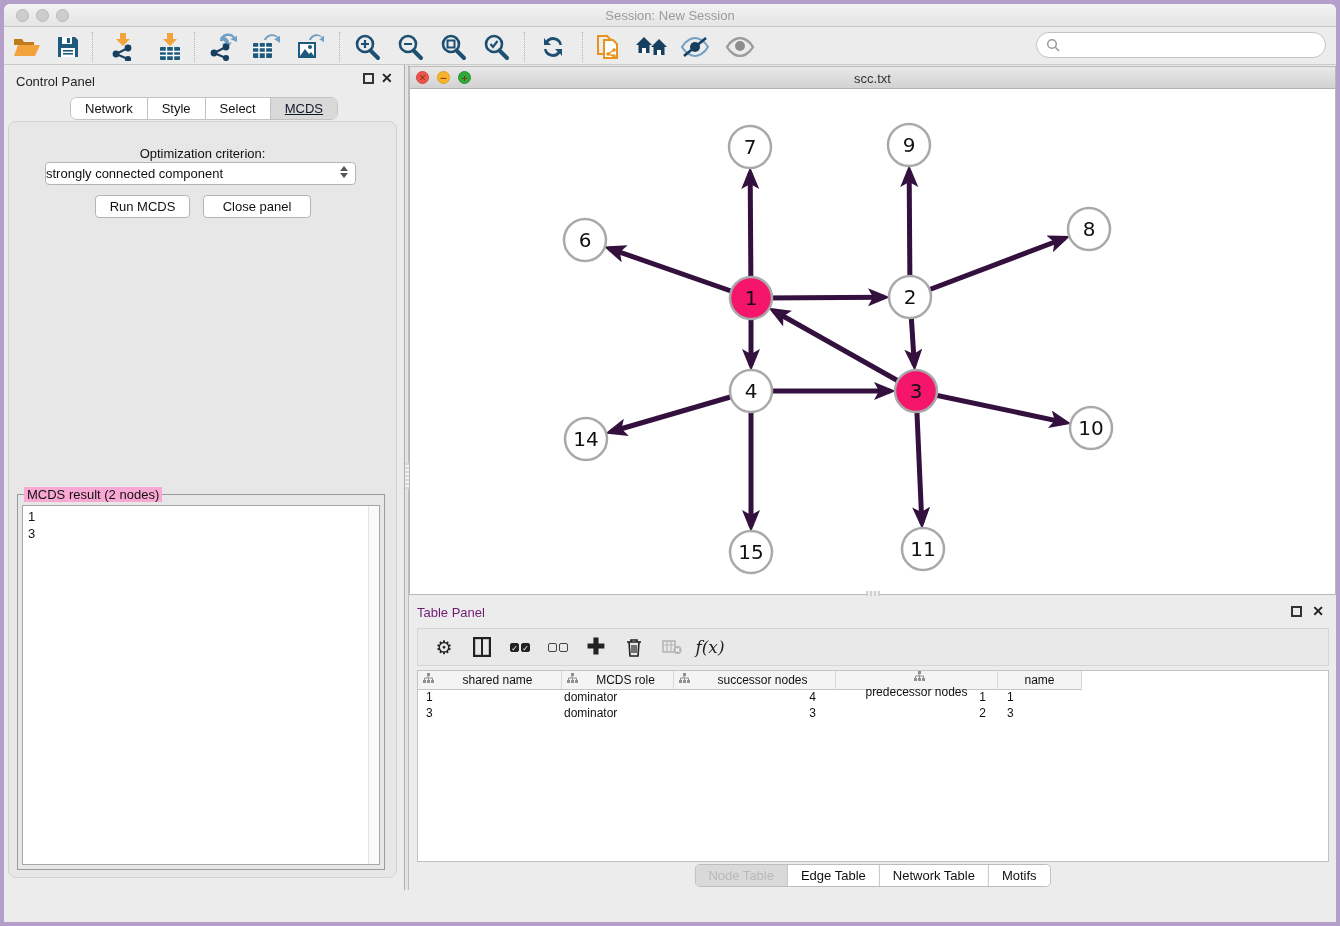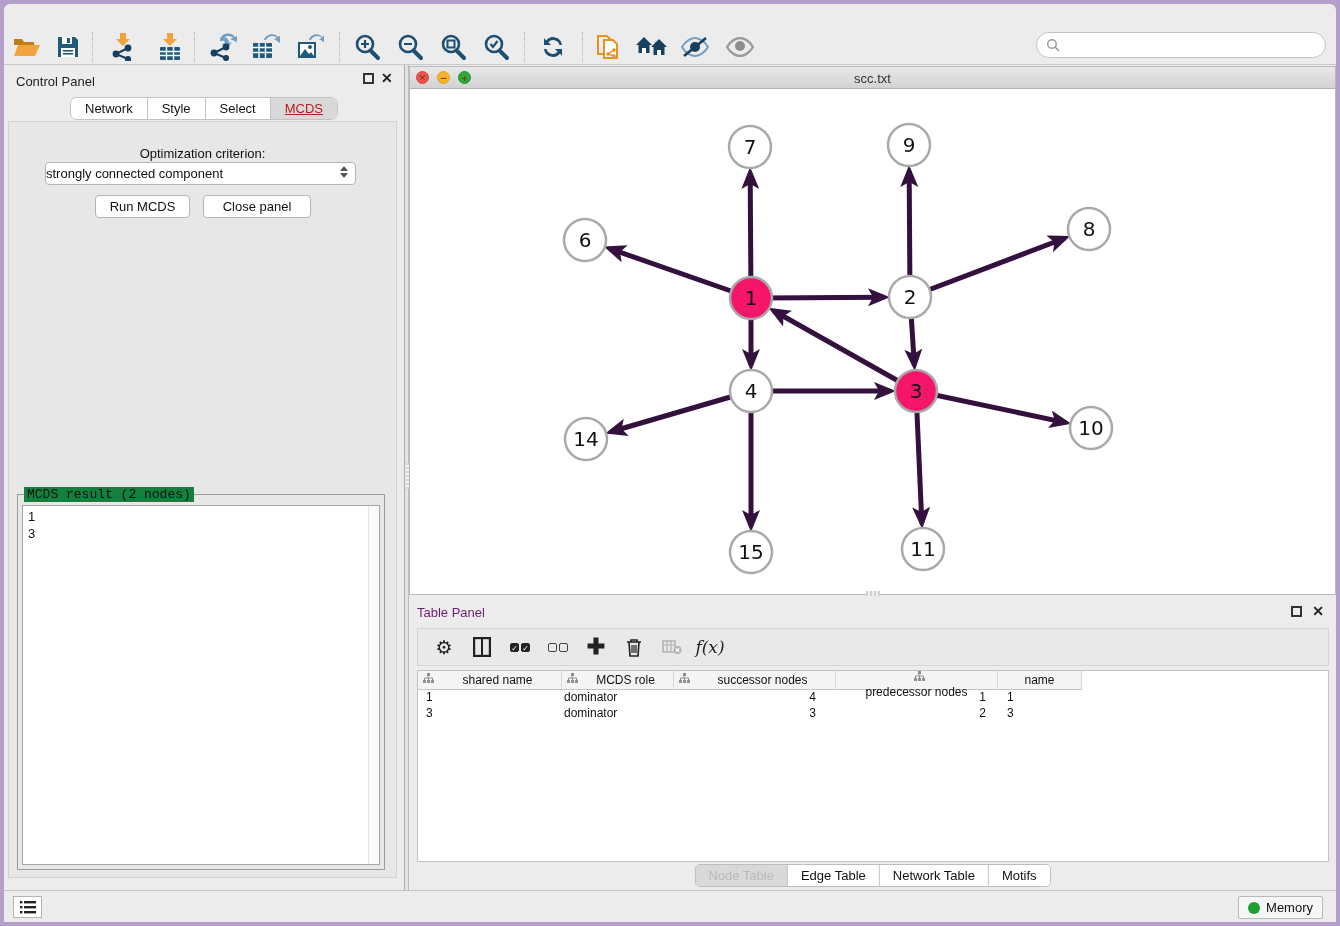--- a/index.html
+++ b/index.html
@@ -24,31 +24,31 @@
 
   
   .cpanel { position:absolute; left:0; top:61px; width:400px; height:825px; background:#ececec; }
   .cpanel-head { position:absolute; left:0; top:0; width:100%; height:30px; }
   .cpanel-title { position:absolute; left:12px; top:9px; font-size:13px; color:#222; }
   .wm-float { position:absolute; top:8px; width:11px; height:11px; border:2px solid #333; background:transparent; cursor:pointer; }
   .wm-close { position:absolute; top:6px; font-size:14px; font-weight:bold; color:#222; cursor:pointer; line-height:14px; }
   .seg { position:absolute; top:32px; left:50%; transform:translateX(-50%); display:flex; border:1px solid #c2c2c2; border-radius:7px; overflow:hidden; background:#fff; }
   .seg .tab { padding:3px 14px; font-size:13px; color:#111; border-right:1px solid #c2c2c2; background:#fff; cursor:pointer; white-space:nowrap; }
   .seg .tab:last-child { border-right:none; }
-  .seg .tab.active { background:#d9d9d9; color:#b91c1c;text-decoration:underline; }
-  .cpanel-body { position:absolute; left:4px; right:7px; top:56px; bottom:12px; background:#e7e7e7; border:1px solid #d2d2d2; border-radius:0; }
+  .seg .tab.active { background:#d9d9d9; color:#0f172a;text-decoration:underline; }
+  .cpanel-body { position:absolute; left:4px; right:7px; top:56px; bottom:12px; background:#e7e7e7; border:1px solid #d2d2d2; border-radius:8px; }
   .opt-label { position:absolute; top:24px; width:100%; text-align:center; font-size:13px; color:#111; }
   .dropdown { position:absolute; left:36px; right:40px; top:40px; height:23px; background:#fff; border:1px solid #b5b5b5; border-radius:4px; font-size:13px; color:#111; display:flex; align-items:center; padding-left:0; cursor:pointer; }
   .dd-stepper { position:absolute; right:6px; top:3px; width:11px; display:flex; flex-direction:column; align-items:center; gap:2px; }
   .dd-stepper i { width:0; height:0; border-left:4px solid transparent; border-right:4px solid transparent; }
   .dd-stepper .up { border-bottom:5px solid #555; }
   .dd-stepper .dn { border-top:5px solid #555; }
   .btn { position:absolute; top:73px; height:23px; background:#fff; border:1px solid #b5b5b5; border-radius:4px; font-size:13px; color:#111; display:flex; align-items:center; justify-content:center; cursor:pointer; font-family:"Liberation Sans",sans-serif; }
   .groupbox { position:absolute; left:8px; right:11px; top:372px; bottom:7px; border:1px solid #9b9b9b; }
-  .groupbox legend, .gb-legend { position:absolute; left:6px; top:-8px; background:#15803d; padding:0 3px; font-size:13px; color:#111;font-family:Liberation Mono, monospace; }
+  .groupbox legend, .gb-legend { position:absolute; left:6px; top:-8px; background:#f9a8d4; padding:0 3px; font-size:13px; color:#111; }
   .gb-inner { position:absolute; left:4px; right:4px; top:10px; bottom:4px; background:#fff; border:1px solid #a6a6a6; font-size:13px; color:#111; }
   .gb-text { position:absolute; left:5px; top:2px; white-space:pre-line; line-height:17px; }
   .gb-scroll { position:absolute; right:0; top:0; bottom:0; width:11px; background:#fafafa; border-left:1px solid #e3e3e3; }
 
   
   .netwin { position:absolute; left:405px; top:62px; width:927px; height:529px; background:#fff; border:1px solid #b9b9b9; }
   .netwin-title { position:absolute; left:0; top:0; width:100%; height:22px; background:linear-gradient(#e8e8e8,#d2d2d2); border-bottom:1px solid #b3b3b3; }
   .netwin-title .t { position:absolute; width:100%; text-align:center; top:4px; font-size:13px; color:#333; }
   .tfl { position:absolute; top:4px; width:13px; height:13px; border-radius:50%; font:bold 9px/13px "DejaVu Sans",sans-serif; text-align:center; color:#7a3c10; cursor:pointer; }
   .canvas { position:absolute; left:0; top:22px; width:925px; height:505px; background:#fff; }
@@ -88,20 +88,26 @@
   .statusbar { position:absolute; left:0; bottom:0; width:100%; height:32px; background:#ececec; border-top:1px solid #c4c4c4; }
   .listbtn { position:absolute; left:9px; top:5px; width:29px; height:22px; background:#fff; border:1px solid #b5b5b5; display:flex; align-items:center; justify-content:center; cursor:pointer; }
   .membtn { position:absolute; right:13px; top:5px; height:23px; background:#f6f6f6; border:1px solid #b9b9b9; border-radius:2px; display:flex; align-items:center; gap:6px; padding:0 9px; font-size:13px; color:#111; cursor:pointer; }
   .memdot { width:12px; height:12px; border-radius:50%; background:#1e9e33; }
 </style>
 </head>
 <body>
 
 <div class="app">
 
+  <div class="titlebar">
+    <span class="tl-dot" style="left:12px"></span>
+    <span class="tl-dot" style="left:32px"></span>
+    <span class="tl-dot" style="left:52px"></span>
+    <div class="title">Session: New Session</div>
+  </div>
 
   <div class="toolbar">
     <div class="tbi" style="left:5px">
       <svg width="28" height="24" viewBox="0 0 28 24">
           <path d="M2 4h8l2 3h10v3H2z" fill="#c07c1b"></path>
           <path d="M2 21 6 10h22l-5 11z" fill="#f2a33c"></path>
         </svg>
     </div>
     <div class="tbi" style="left:47px">
       <svg width="24" height="24" viewBox="0 0 24 24">
@@ -486,32 +492,14 @@
     </div>
 
     <div class="btabs" id="bottom-tabs">
         <div class="tab active">Node Table</div>
         <div class="tab">Edge Table</div>
         <div class="tab">Network Table</div>
         <div class="tab">Motifs</div>
       </div>
   </div>
 
-  <div class="statusbar">
-    <div class="listbtn">
-      <svg width="16" height="13" viewBox="0 0 16 13">
-          <g fill="#222">
-            <rect x="0" y="0" width="2.4" height="2.4"></rect>
-            <rect x="4" y="0" width="12" height="2.4"></rect>
-            <rect x="0" y="5" width="2.4" height="2.4"></rect>
-            <rect x="4" y="5" width="12" height="2.4"></rect>
-            <rect x="0" y="10" width="2.4" height="2.4"></rect>
-            <rect x="4" y="10" width="12" height="2.4"></rect>
-          </g>
-        </svg>
-    </div>
-    <div class="membtn">
-      <span class="memdot"></span>
-      <span>Memory</span>
-    </div>
-  </div>
 
 </div>
 
 </body></html>

